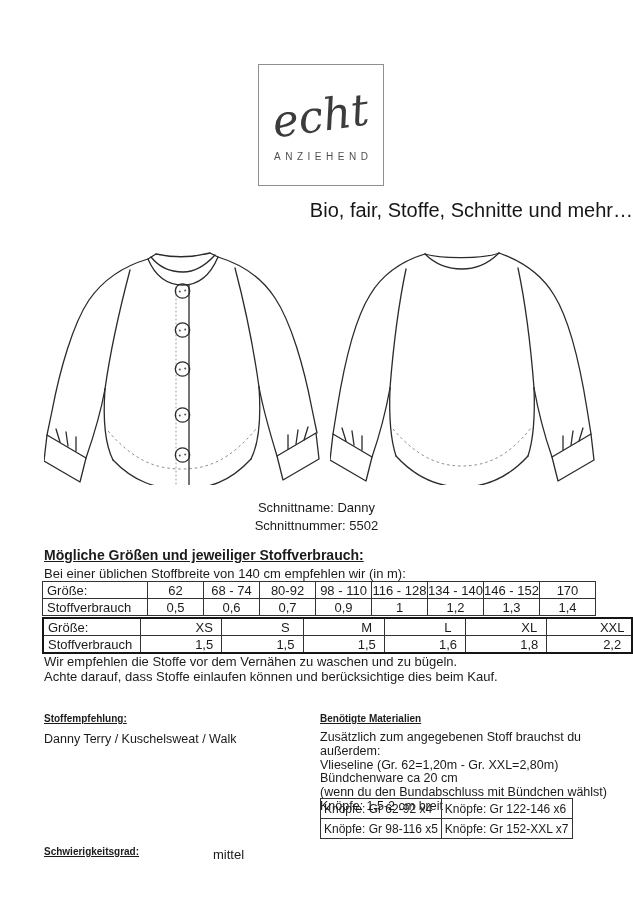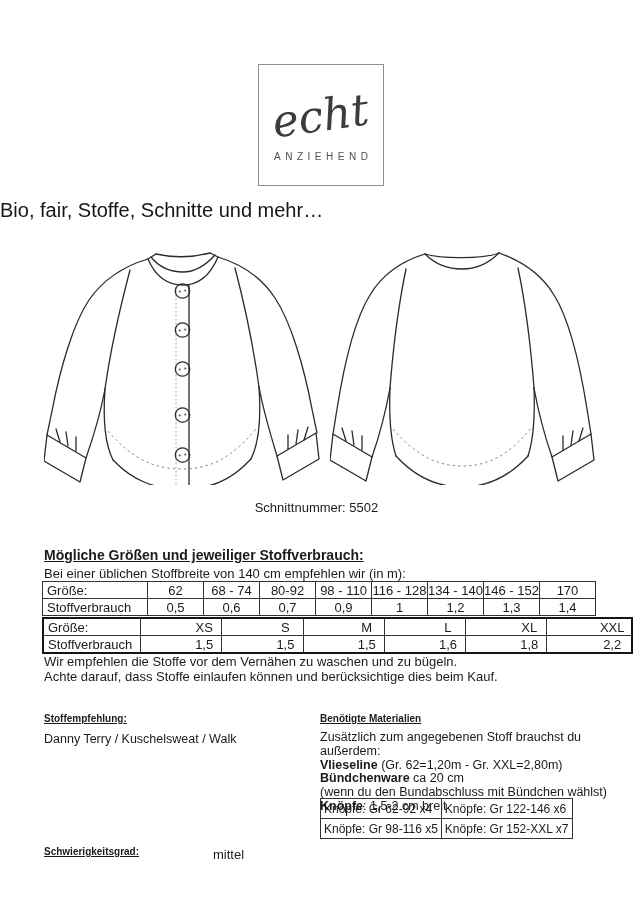--- a/index.html
+++ b/index.html
@@ -6,21 +6,21 @@
   .page{
     position:relative;width:633px;height:913px;background:#ffffff;
     font-family:"Liberation Sans",sans-serif;color:#1b1b1b;overflow:hidden;
   }
   .abs{position:absolute;}
   
   .logo-box{left:258px;top:64px;width:124px;height:120px;border:1px solid #8f8f8f;}
   .logo-sub{left:0;top:86px;width:100%;text-align:center;font-size:10px;
     letter-spacing:4.5px;padding-left:4.5px;box-sizing:border-box;color:#4f4f4f;}
   
-  .tagline{left:0;top:199px;width:100%;text-align:left;font-size:20px;color:#161616;}
+  .tagline{left:0;top:199px;width:100%;text-align:right;font-size:20px;color:#161616;}
   
   .pattern-block{left:0;top:499px;width:100%;text-align:center;font-size:13px;line-height:18px;}
   
   .h-underline{font-weight:bold;text-decoration:underline;font-size:14px;}
   .small-h{font-size:10px;}
   
   .sizes-heading{left:44px;top:547px;}
   .sizes-intro{left:44px;top:566px;font-size:13px;}
   table{border-collapse:collapse;}
   .sizetable{background:#fff;}
@@ -30,21 +30,21 @@
   .t-kids{left:42px;top:581px;border:1.5px solid #222;}
   .t-kids td.val{width:55px;}
   .t-adults{left:42px;top:617px;border:2px solid #151515;}
   .t-adults td.val{width:51px;padding-left:46px;}
   .notes{left:44px;top:655px;font-size:13px;line-height:14.5px;}
   
   .fabric-heading{left:44px;top:713px;}
   .fabric-value{left:44px;top:732px;font-size:12.5px;}
   .mat-heading{left:320px;top:713px;}
   .mat-block{left:320px;top:731px;width:305px;font-size:12.5px;line-height:13.8px;}
-  .mat-block b{font-weight:bold;}
+  .mat-block b{font-weight:normal;}
   .btn-table{left:320px;top:798px;}
   .btn-table td{border:1px solid #333;font-size:12px;height:19px;padding:0 3px;white-space:nowrap;}
   .btn-table td.c1{width:106px;margin-left:43px;}
   .btn-table td.c2{width:112px;}
   .diff-heading{left:44px;top:846px;}
   .diff-value{left:213px;top:847px;font-size:13px;text-align:center;}
   
   .draw{stroke:#2b2b2b;stroke-width:1.3;fill:none;stroke-linecap:round;stroke-linejoin:round;}
   .draw-dash{stroke:#8a8a8a;stroke-width:1;fill:none;stroke-dasharray:2.5 3;}
   .draw-dot{stroke:#9a9a9a;stroke-width:1;fill:none;stroke-dasharray:1 3;stroke-linecap:round;}
@@ -150,20 +150,21 @@
         <path d="M 24 200 L 22 186"></path>
         <path d="M 32 205 L 32 191"></path>
       <path d="M 249 196 L 253 183"></path>
         <path d="M 241 200 L 243 186"></path>
         <path d="M 233 205 L 233 191"></path>
     </g>
     <path class="draw-dash" d="M 63 184 C 88 213 110 221 132 221 C 156 221 178 212 201 183"></path>
   </svg>
 
   <div class="abs pattern-block">
+    <div>Schnittname: Danny</div>
     <div>Schnittnummer: 5502</div>
   </div>
 
   <div class="abs sizes-heading h-underline">Mögliche Größen und jeweiliger Stoffverbrauch:</div>
   <div class="abs sizes-intro">Bei einer üblichen Stoffbreite von 140 cm empfehlen wir (in m):</div>
 
   <table class="abs sizetable t-kids">
     <tbody>
       <tr>
         <td class="lbl">Größe:</td>

